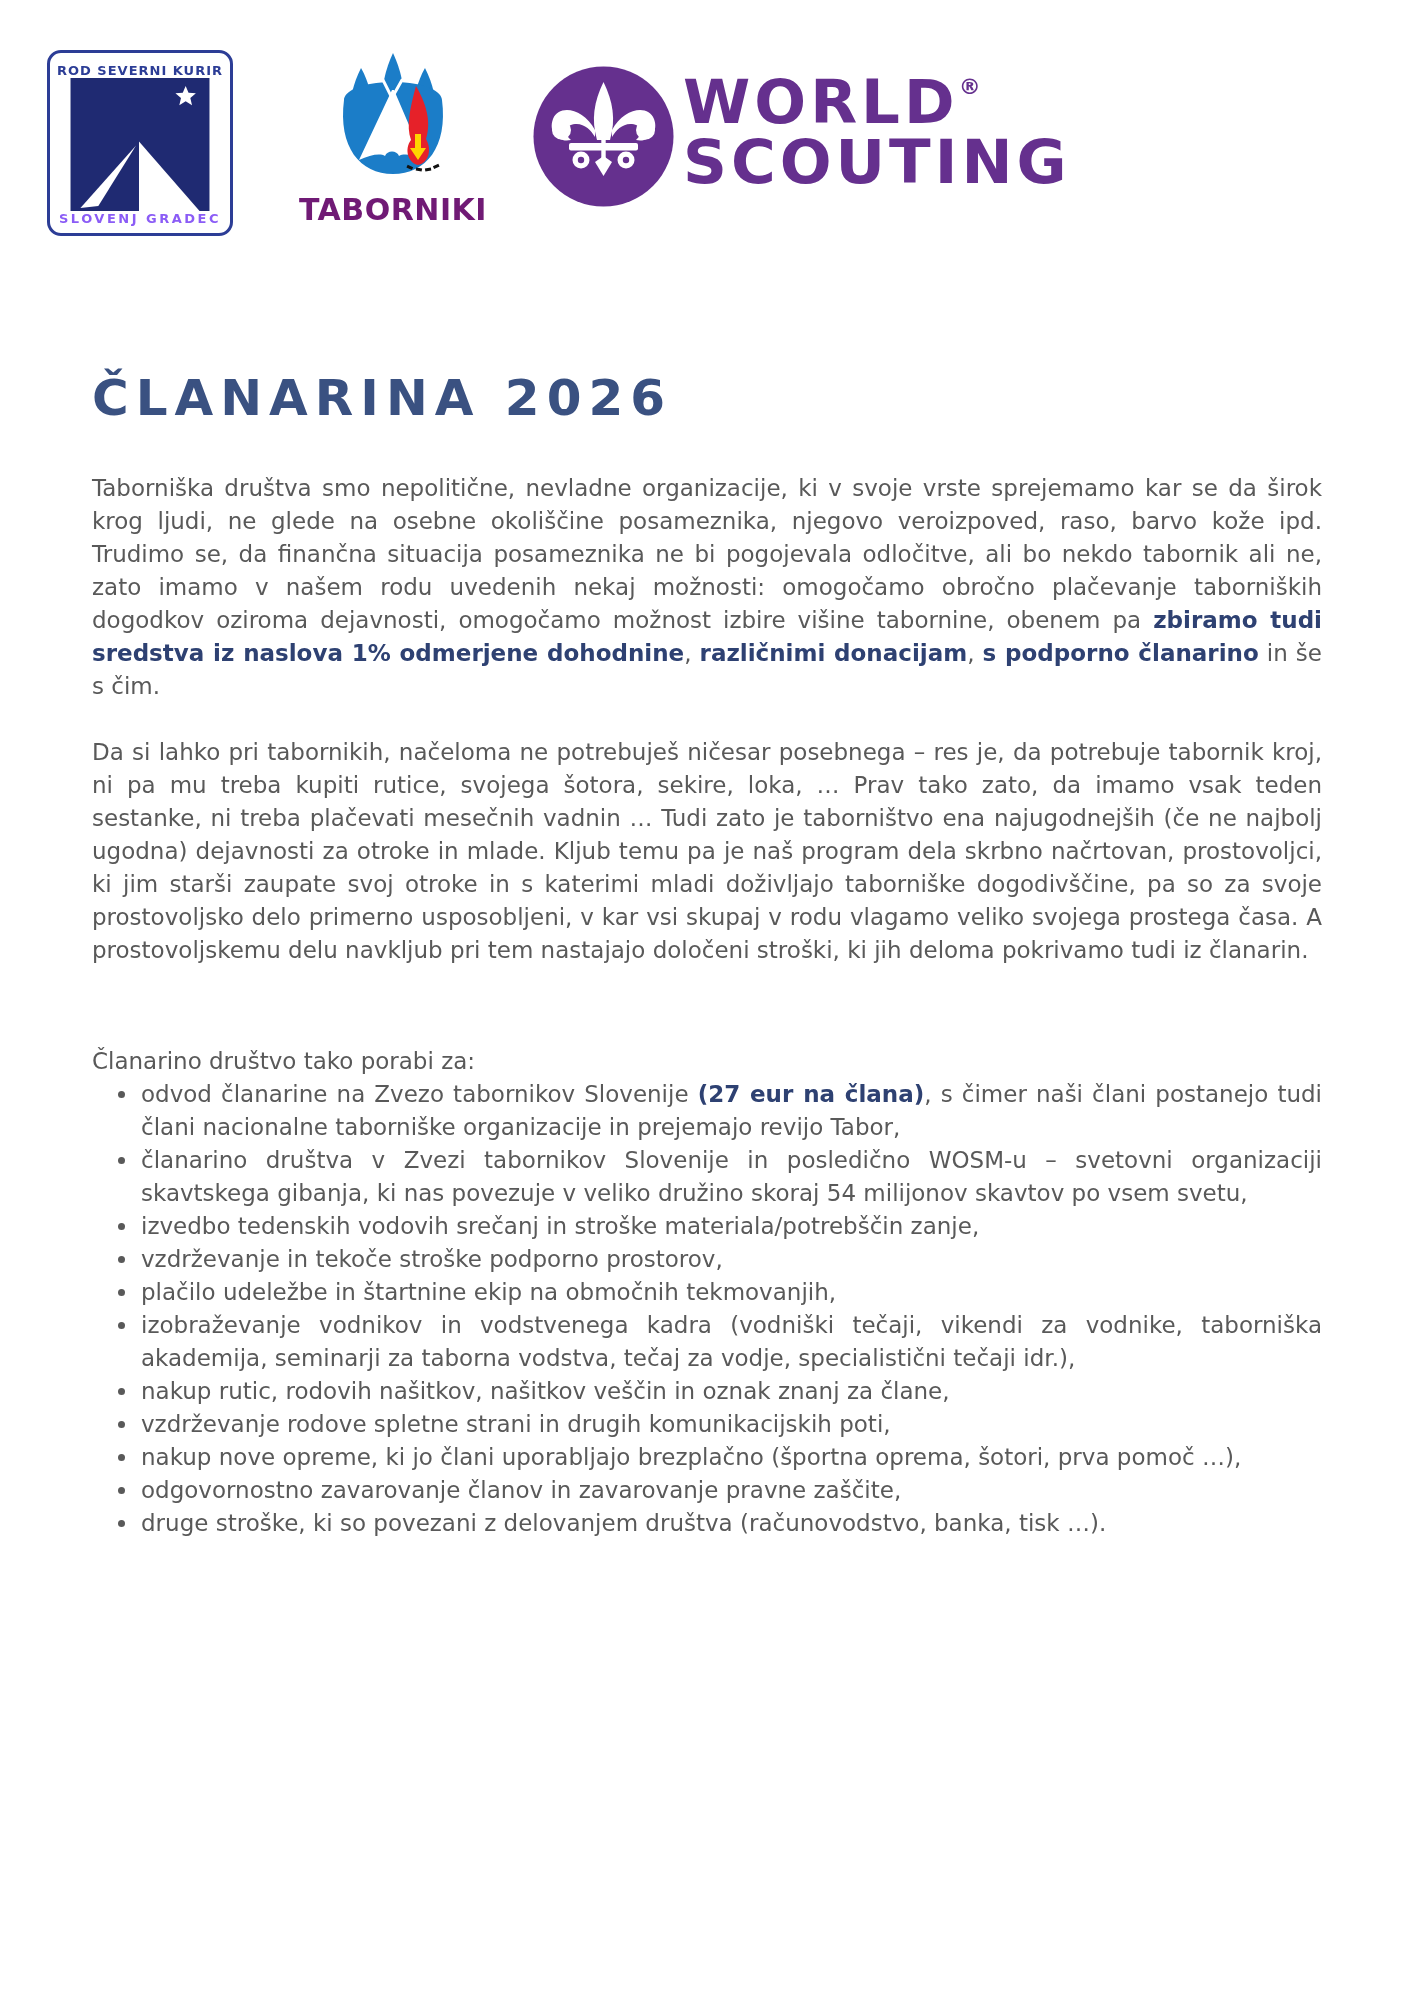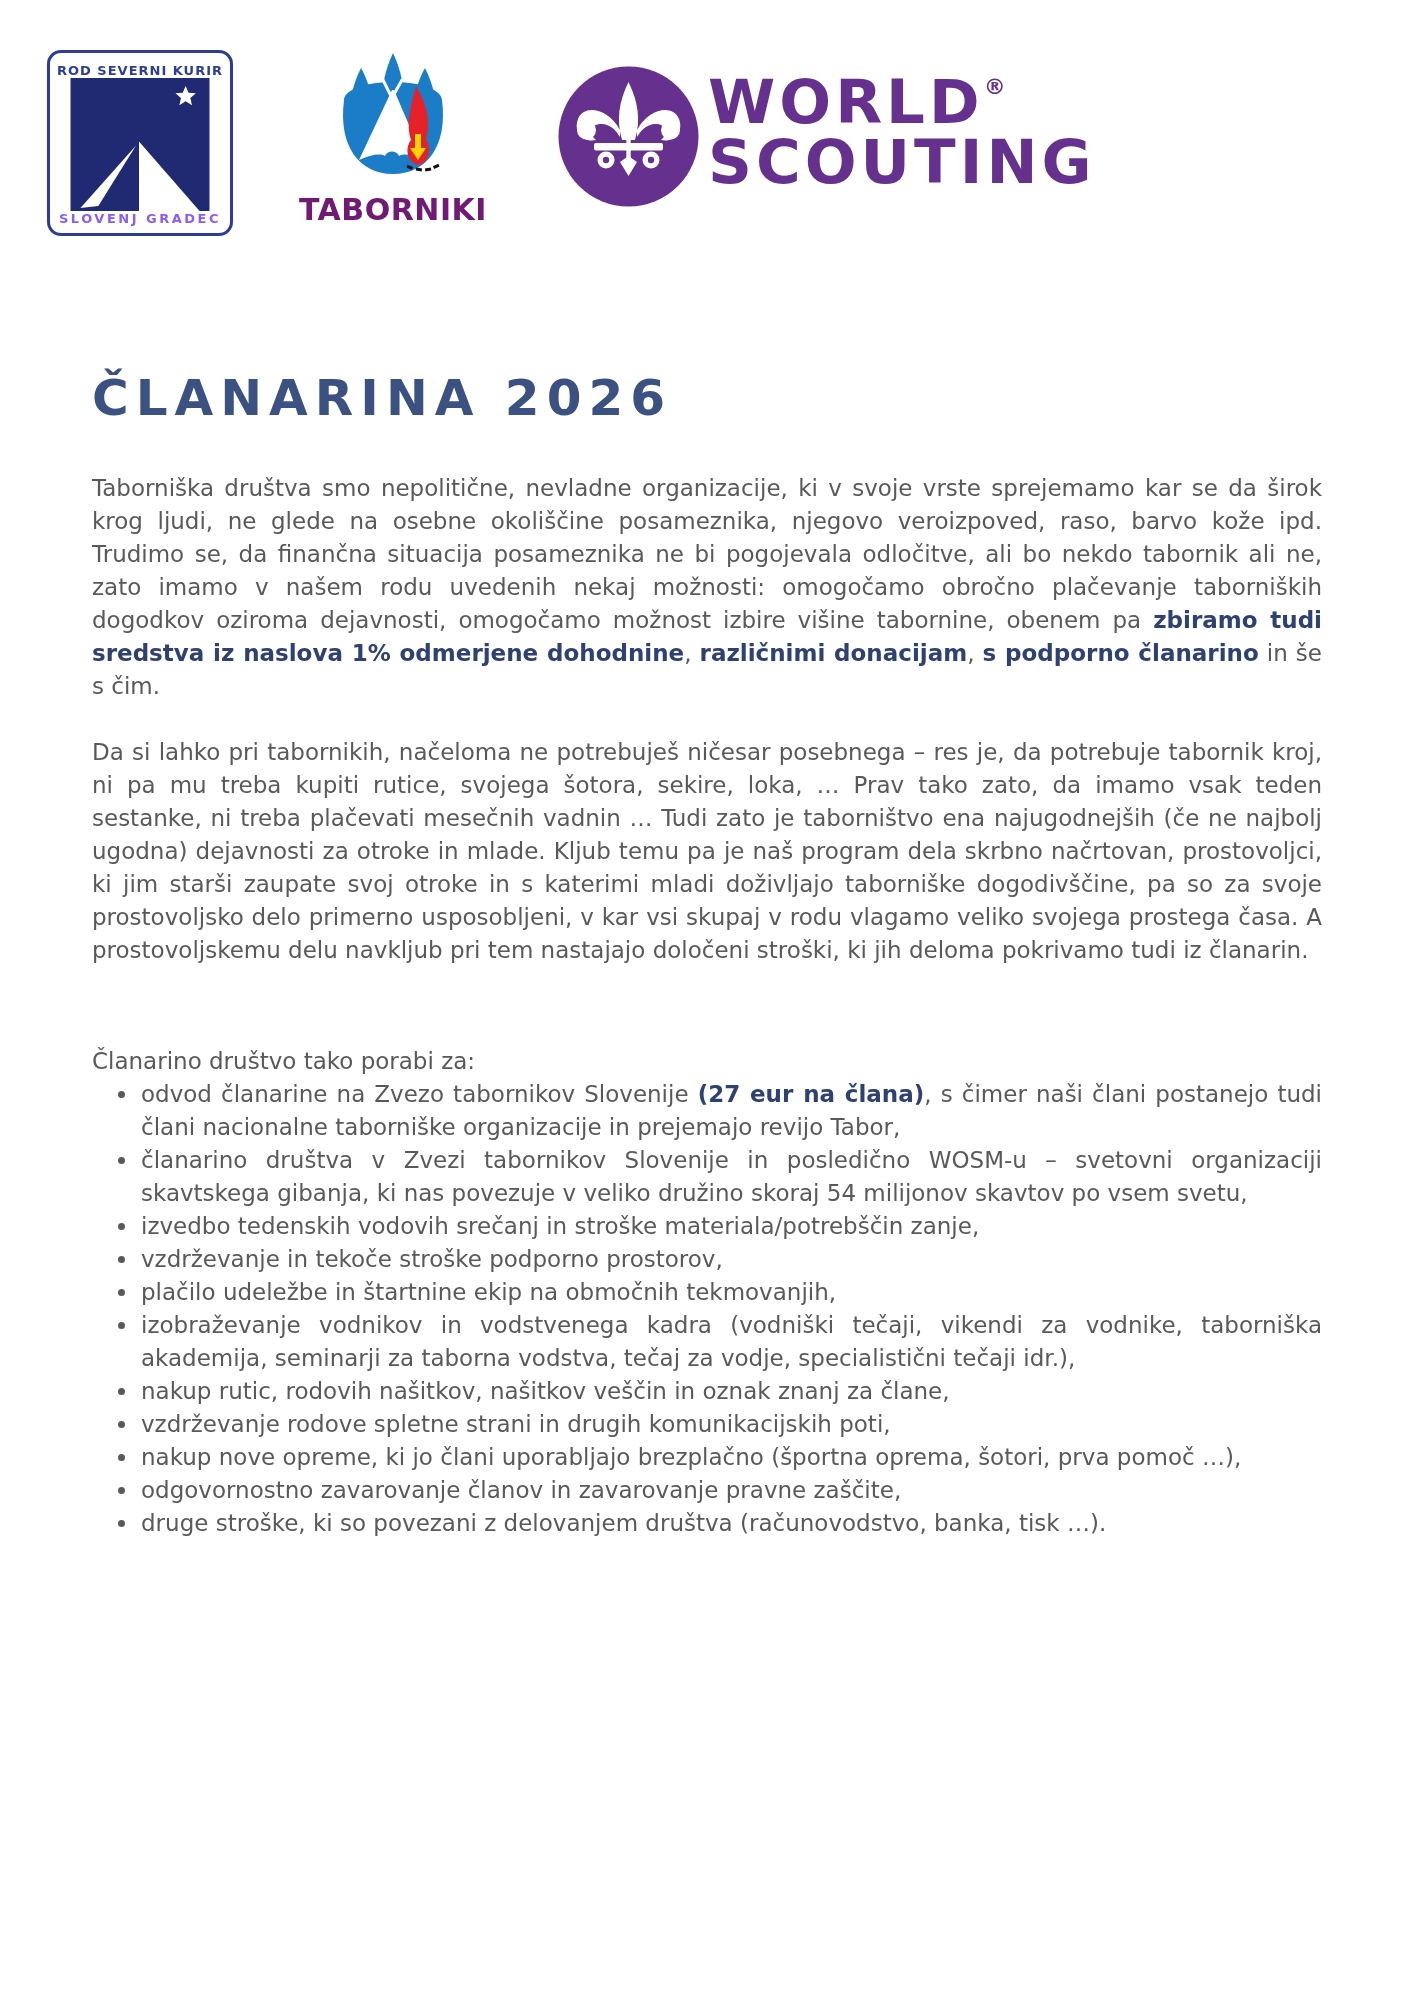--- a/index.html
+++ b/index.html
@@ -38,21 +38,21 @@
   .logo-tab {
     position: absolute; left: 288px; top: 52px; width: 210px;
     display: flex; flex-direction: column; align-items: center;
   }
   .tab-label {
     margin-top: 10px;
     color: #701a75; font-weight: bold; font-size: 30px;
     letter-spacing: 0.5px; white-space: nowrap;
   }
 
-  .logo-ws { position: absolute; left: 556px; top: 64px; }
+  .logo-ws { position: absolute; left: 531px; top: 64px; }
   .ws-circle { display: block; }
   .ws-text {
     position: absolute; left: 152px; top: 8px;
     color: #65308e; font-weight: bold; font-size: 61px;
     line-height: 60px; letter-spacing: 4px; white-space: nowrap;
   }
   .ws-reg { font-size: 22px; vertical-align: top; line-height: 30px; letter-spacing: 0; }
 
   
   main { margin: 12px 92px; }

